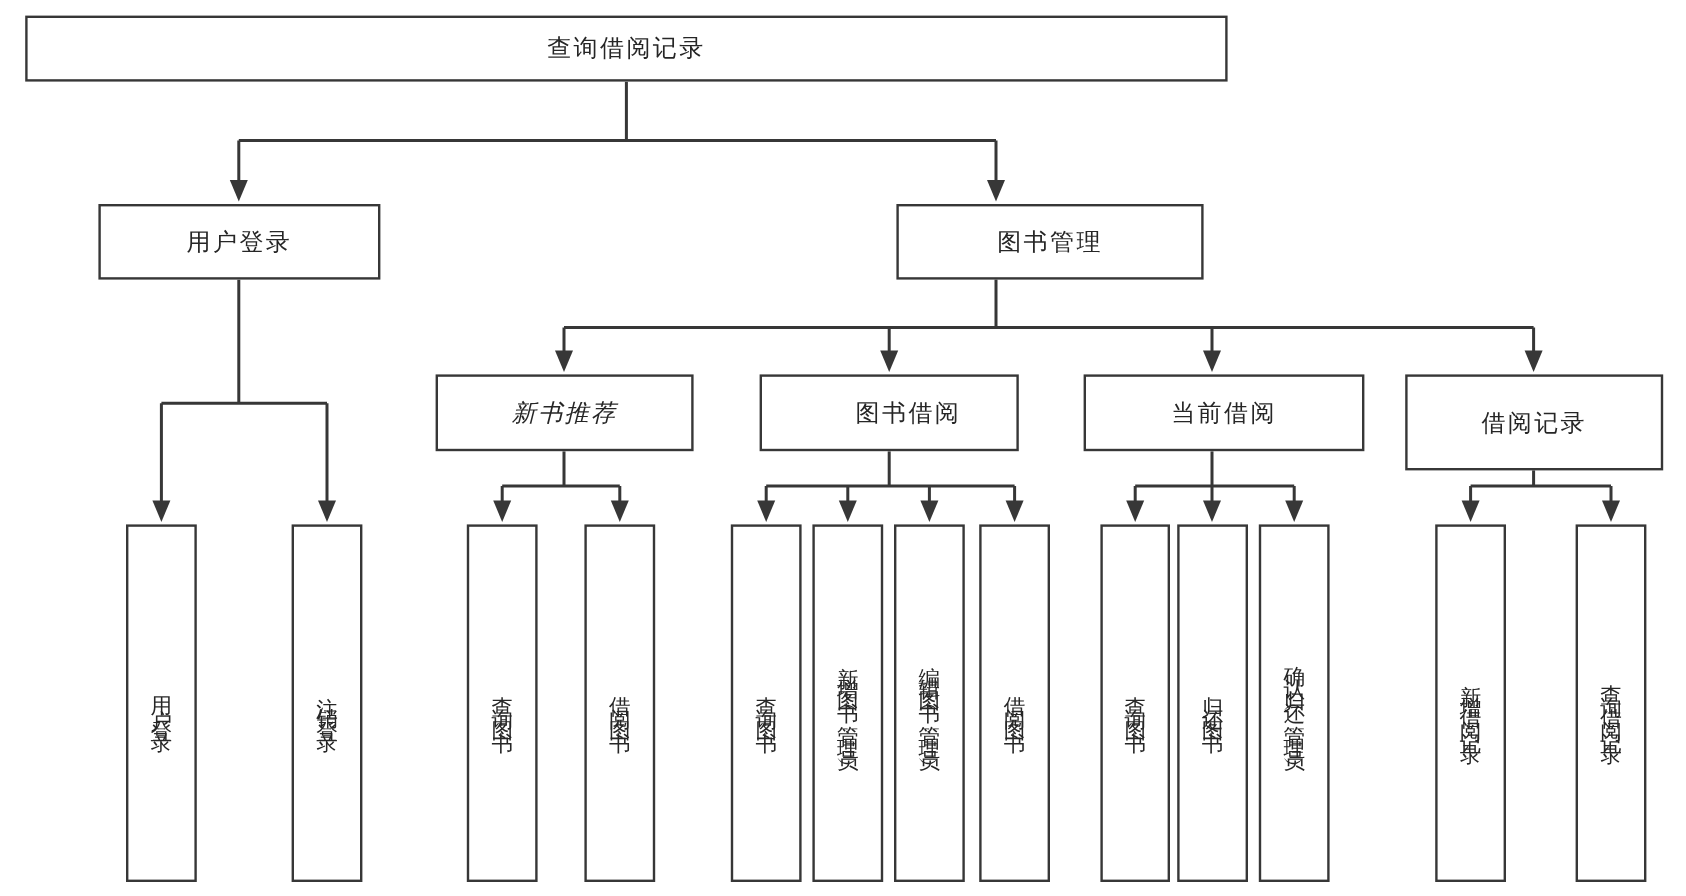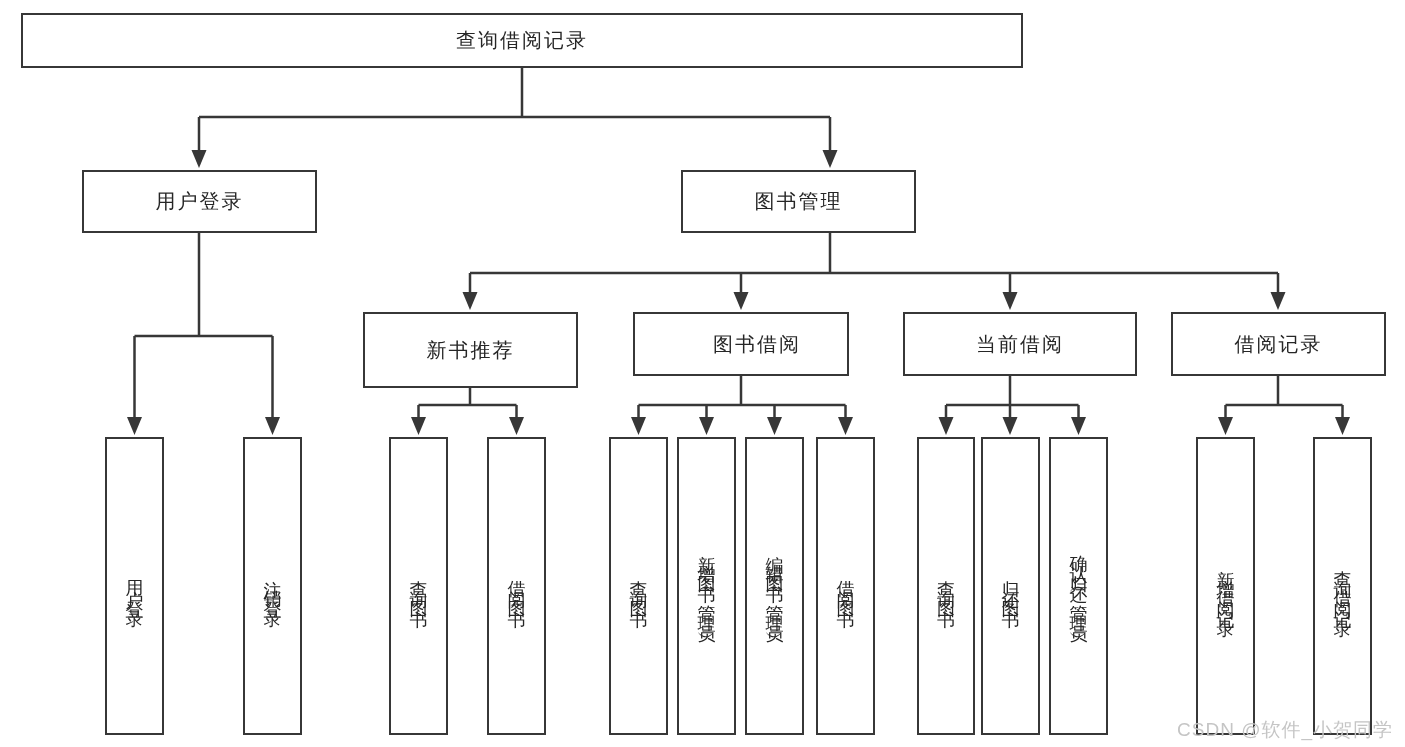--- a/index.html
+++ b/index.html
@@ -65,39 +65,38 @@
       <polygon points="1002.5,417 1017.5,417 1010,435"></polygon>
       <polygon points="1071,417 1086,417 1078.5,435"></polygon>
       <polygon points="1218,417 1233,417 1225.5,435"></polygon>
       <polygon points="1335,417 1350,417 1342.5,435"></polygon>
     </g>
   </svg>
 
   <div class="box h-box" style="left:21px;top:13px;width:1002px;height:55px;">查询借阅记录</div>
 
   <div class="box h-box" style="left:82px;top:170px;width:235px;height:63px;">用户登录</div>
-  <div class="box h-box" style="left:681px;top:170px;width:235px;height:63px;text-align:center;">图书管理</div>
+  <div class="box h-box" style="left:747px;top:170px;width:256px;height:63px;text-align:center;">图书管理</div>
 
-  <div class="box h-box" style="left:363px;top:312px;width:215px;height:76px;">新书推荐</div>
+  <div class="box h-box" style="left:363px;top:312px;width:215px;height:64px;font-style:italic;">新书推荐</div>
   <div class="box h-box" style="left:633px;top:312px;width:216px;height:64px;padding-left:32px;">图书借阅</div>
   <div class="box h-box" style="left:903px;top:312px;width:234px;height:64px;">当前借阅</div>
-  <div class="box h-box" style="left:1171px;top:312px;width:215px;height:64px;">借阅记录</div>
+  <div class="box h-box" style="left:1171px;top:312px;width:215px;height:80px;">借阅记录</div>
 
   <div class="box v-box" style="left:105px;top:437px;width:59px;height:298px;">用户登录</div>
   <div class="box v-box" style="left:243px;top:437px;width:59px;height:298px;">注销登录</div>
 
   <div class="box v-box" style="left:389px;top:437px;width:59px;height:298px;">查询图书</div>
   <div class="box v-box" style="left:487px;top:437px;width:59px;height:298px;">借阅图书</div>
 
   <div class="box v-box" style="left:609px;top:437px;width:59px;height:298px;">查询图书</div>
   <div class="box v-box" style="left:677px;top:437px;width:59px;height:298px;">新增图书（管理员）</div>
   <div class="box v-box" style="left:745px;top:437px;width:59px;height:298px;">编辑图书（管理员）</div>
   <div class="box v-box" style="left:816px;top:437px;width:59px;height:298px;">借阅图书</div>
 
   <div class="box v-box" style="left:917px;top:437px;width:58px;height:298px;">查询图书</div>
   <div class="box v-box" style="left:981px;top:437px;width:59px;height:298px;">归还图书</div>
   <div class="box v-box" style="left:1049px;top:437px;width:59px;height:298px;">确认归还（管理员）</div>
 
   <div class="box v-box" style="left:1196px;top:437px;width:59px;height:298px;">新增借阅记录</div>
   <div class="box v-box" style="left:1313px;top:437px;width:59px;height:298px;">查询借阅记录</div>
 
-  <div class="watermark">CSDN @软件_小贺同学</div>
 </div>
 
 </body></html>

